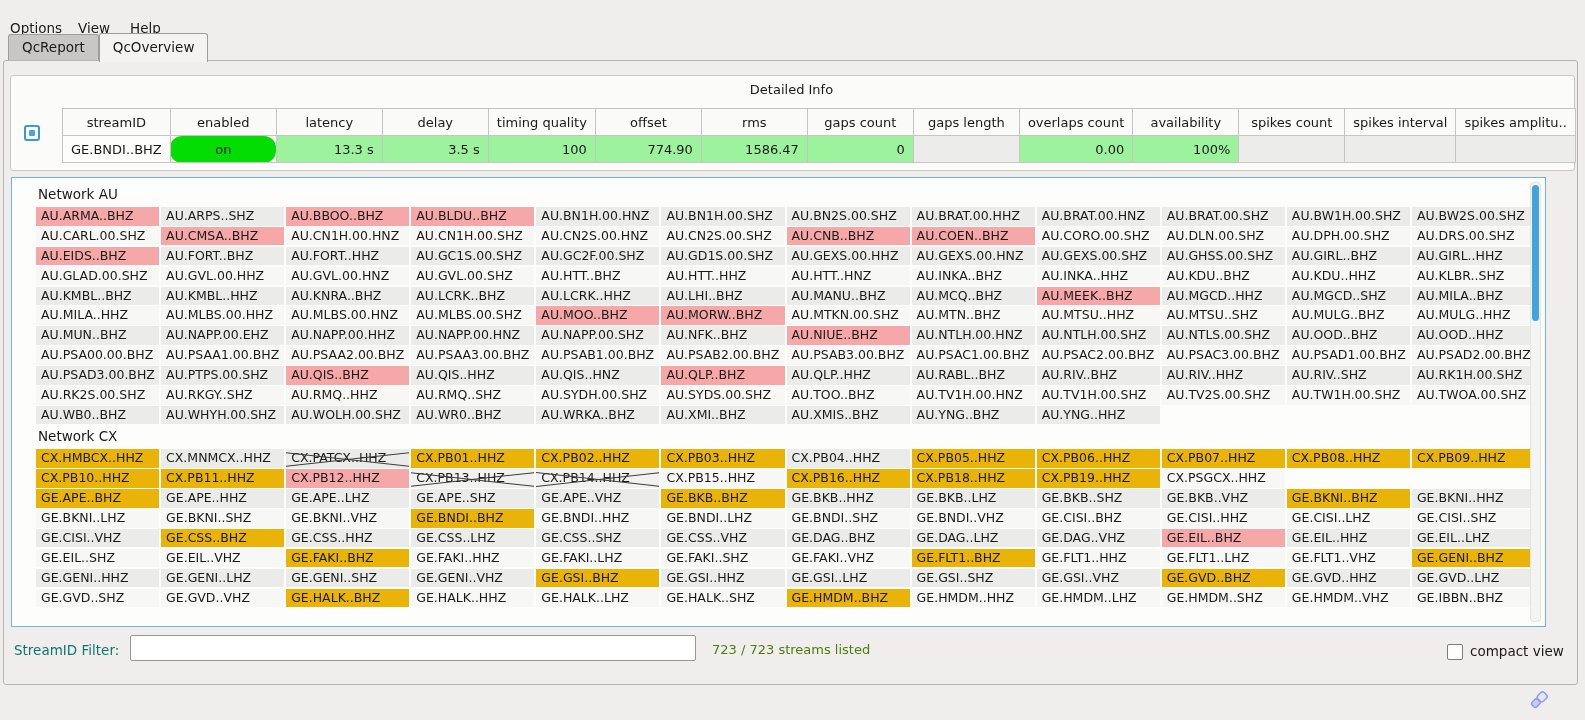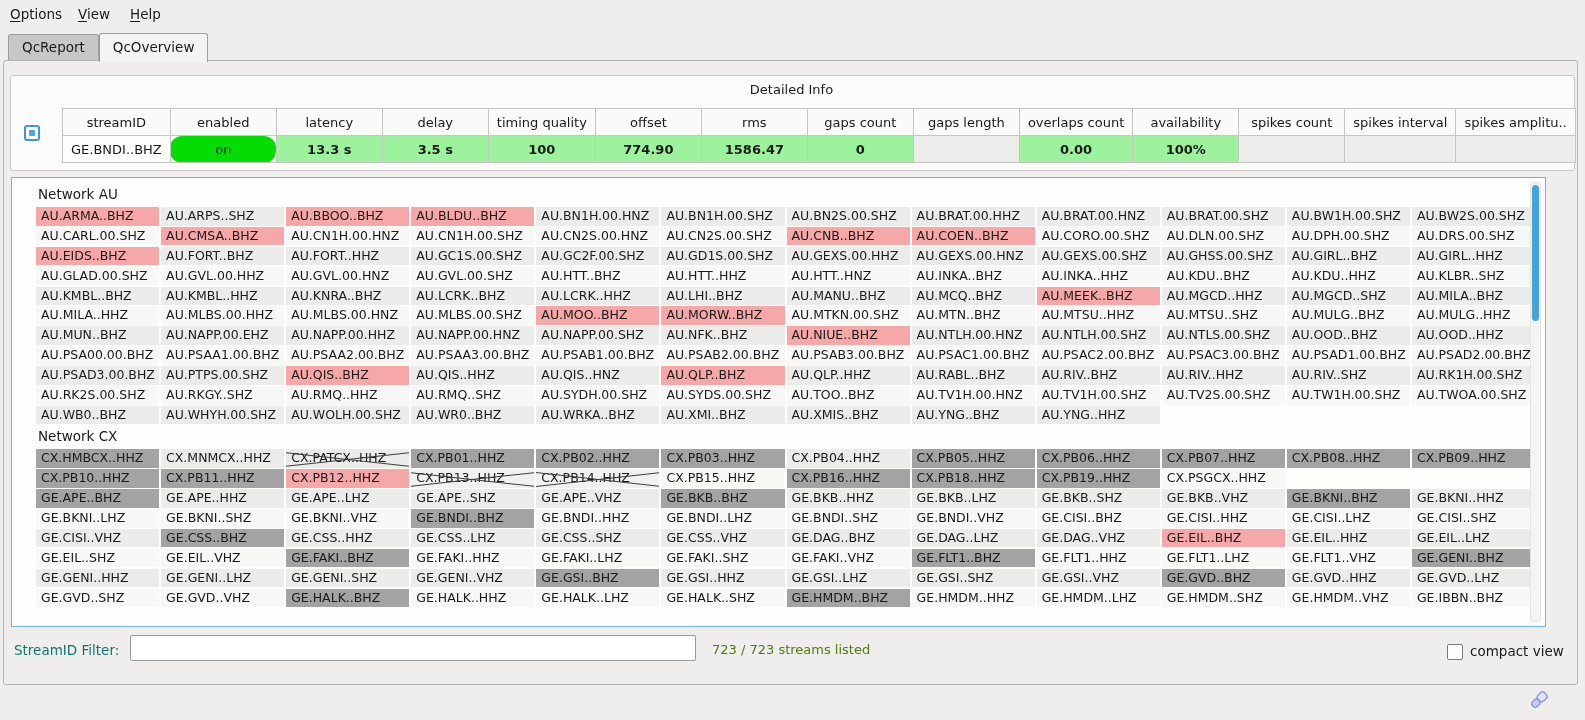--- a/index.html
+++ b/index.html
@@ -3,21 +3,21 @@
 <meta charset="utf-8">
 <style>
   html,body{margin:0;padding:0;}
   body{
     position:relative;width:1585px;height:720px;overflow:hidden;
     background:#efeeed;color:#1a1a1a;
     font-family:"DejaVu Sans","Liberation Sans",sans-serif;
   }
   
   .menubar{position:absolute;left:0;top:0;width:100%;height:30px;}
-  .menu-item{position:absolute;top:6px;font-size:13.5px;cursor:default;}
+  .menu-item{position:absolute;top:20px;font-size:13.5px;cursor:default;}
   .ul{text-decoration:underline;text-underline-offset:2px;}
   
   .tabbar{position:absolute;left:8px;top:33px;height:28px;display:flex;align-items:center;z-index:3;}
   .tab{font-size:13.5px;padding:0 13px;border:1px solid #9d9d9c;border-bottom:none;
        border-radius:3px 3px 0 0;line-height:25px;}
   .tab.inactive{background:#c8c7c5;height:25px;}
   .tab.active{background:#f4f3f2;height:28px;line-height:27px;position:relative;z-index:4;}
   
   .frame{position:absolute;left:3px;top:60px;width:1573px;height:623px;
          background:#efeeed;border:1px solid #b5b4b3;border-radius:3px;}
@@ -28,33 +28,33 @@
   .info-icon{position:absolute;left:24px;top:125px;width:12px;height:12px;
              border:2px solid #3e95d2;border-radius:3px;background:#fff;}
   .info-icon::after{content:'';position:absolute;left:3px;top:3px;width:6px;height:6px;
              background:#4aa5e0;border-radius:1px;}
   table.dtable{position:absolute;left:62px;top:108px;border-collapse:collapse;font-size:13px;}
   .dtable th,.dtable td{border:1px solid #c6c5c4;height:26px;padding:0 8px;white-space:nowrap;}
   .dtable th{font-weight:normal;text-align:center;min-width:89px;background:#fafaf9;}
   .dtable th.first{min-width:85px;}
   td.c-plain{background:#fdfdfc;text-align:left;}
   td.c-on{background:#04dd04;text-align:center;border-radius:12px;}
-  td.c-ok{background:#9df29d;text-align:center;font-weight:bold;}
+  td.c-ok{background:#9df29d;text-align:right;}
   td.c-empty{background:#ececeb;}
   
   .gridpanel{position:absolute;left:11px;top:177px;width:1533px;height:448px;
              background:#fdfdfc;border:1px solid #74b2e0;overflow:hidden;}
   .gp-inner{position:absolute;left:24px;top:4px;width:1499px;}
   .net-label{font-size:13.5px;height:19px;line-height:19px;margin:3px 0 3px 2px;}
   .grid-row{display:grid;grid-template-columns:repeat(12,1fr);column-gap:2px;margin-bottom:1.4px;}
   .cell{height:18.5px;line-height:18.5px;font-size:12.5px;padding-left:5px;
         white-space:nowrap;overflow:hidden;position:relative;}
   .r-odd  .cell.s-n{background:#ebebea;}
   .r-even .cell.s-n{background:#f7f7f6;}
-  .cell.s-g{background:#a3a3a3;}
+  .cell.s-g{background:#eab308;}
   .cell.s-a{background:#f6a8a8;}
   .r-odd  .cell.s-x{background:#ebebea;z-index:2;}
   .r-even .cell.s-x{background:#f1f1f0;z-index:2;}
   .cell.s-x::before,.cell.s-x::after{content:'';position:absolute;left:-12%;width:124%;
         height:1px;background:#3c3c3c;top:50%;}
   .cell.s-x::before{transform:rotate(6.3deg);}
   .cell.s-x::after{transform:rotate(-6.3deg);}
   
   .scroll-track{position:absolute;right:4px;top:4px;width:9px;height:438px;
         background:#f4f4f3;border:1px solid #e3e3e2;border-radius:4px;}

